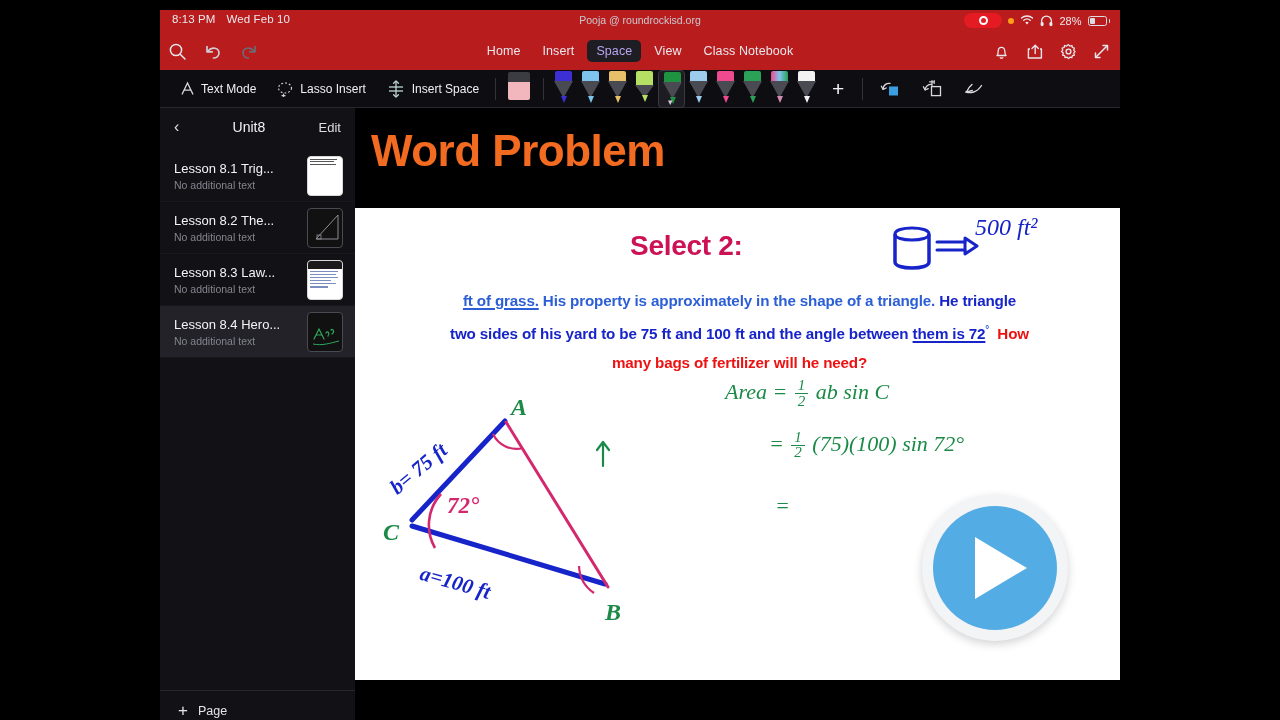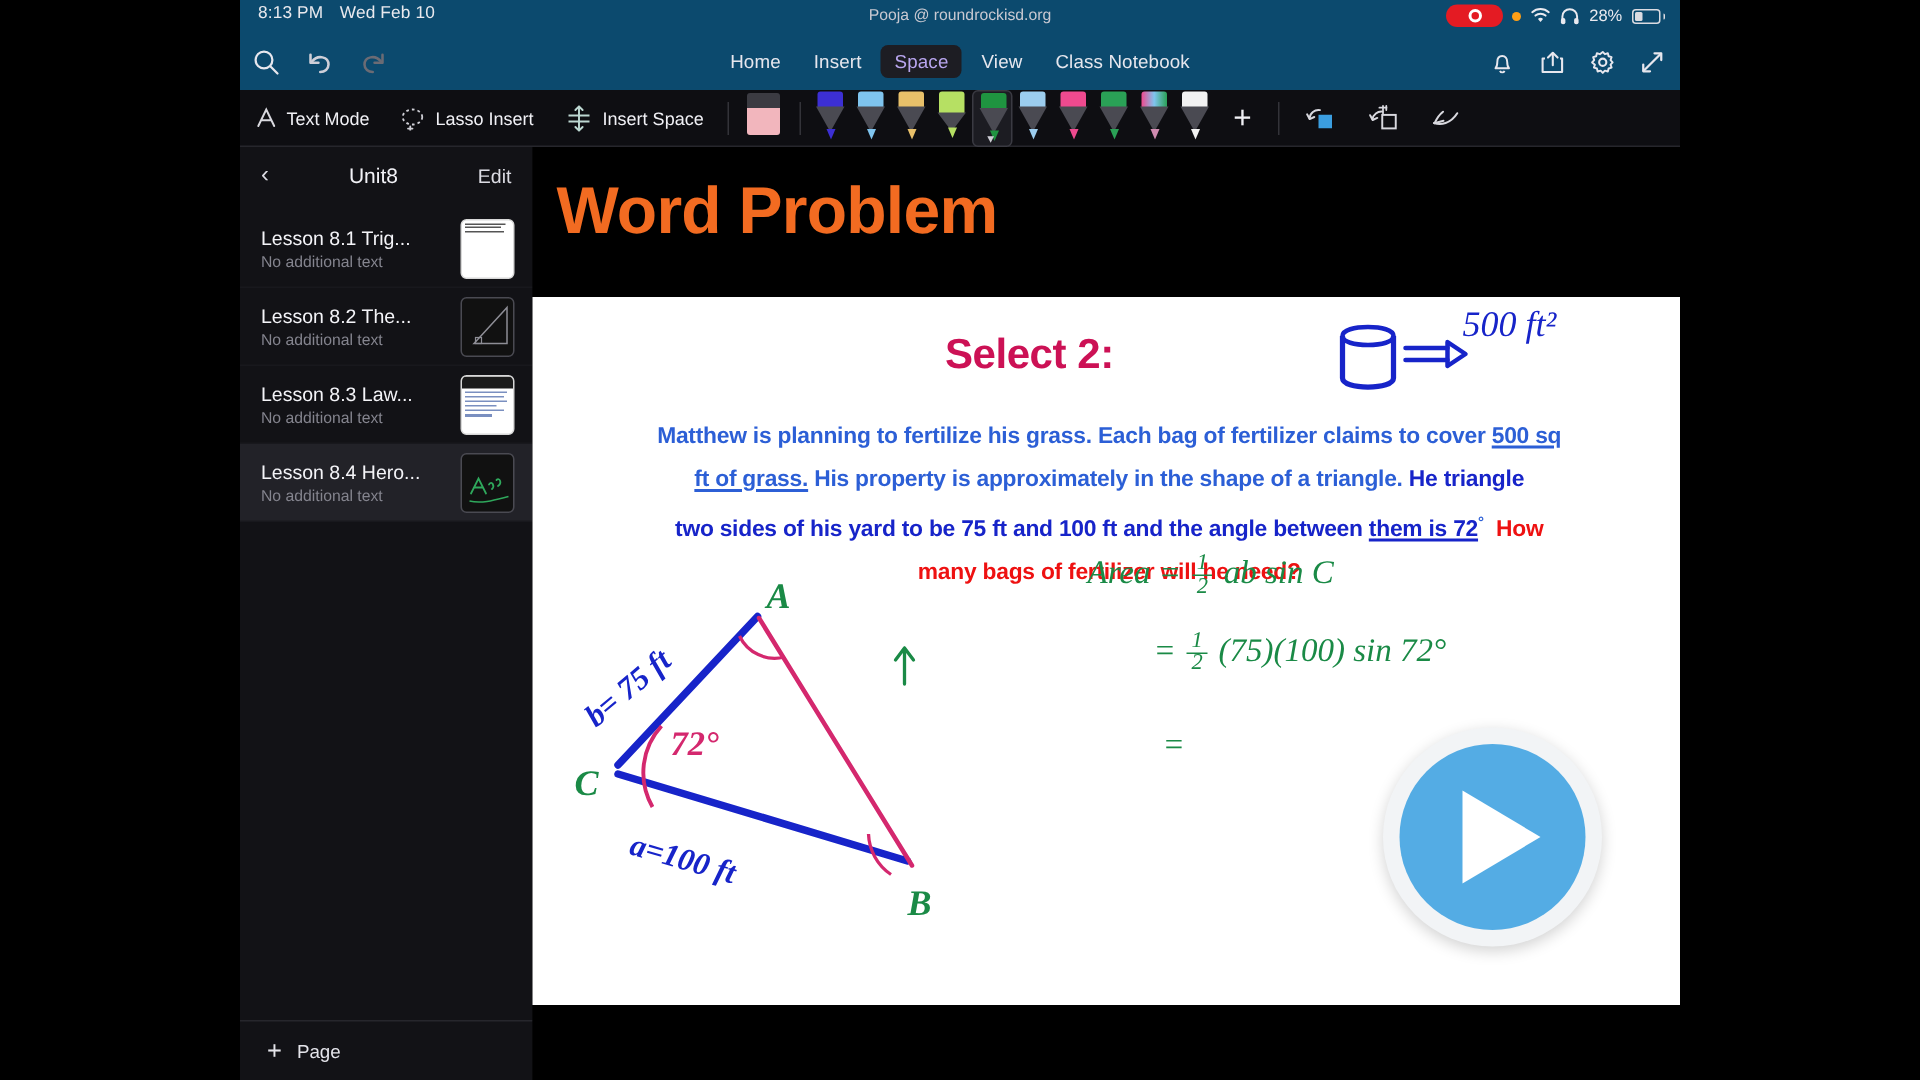--- a/index.html
+++ b/index.html
@@ -9,21 +9,21 @@
     font-family: "Liberation Sans", sans-serif;
     overflow: hidden;
   }
   .screen { position: relative; width: 1280px; height: 720px; background:#000; }
 
   
   .bar-left  { position:absolute; left:0; top:0; width:160px; height:720px; background:#000; z-index:50; }
   .bar-right { position:absolute; right:0; top:0; width:160px; height:720px; background:#000; z-index:50; }
 
   
-  .ipad { position:absolute; left:160px; top:0; width:960px; height:582px; background:#0c4a6e; }
+  .ipad { position:absolute; left:160px; top:10px; width:960px; height:582px; background:#b91c1c; }
 
   
   .statusbar {
     position:absolute; left:0; top:0; width:960px; height:22px;
     display:flex; align-items:center; color:#e9e9ee; font-size:11.5px;
   }
   .status-left { position:absolute; left:12px; top:3px; display:flex; gap:11px; align-items:center; font-weight:400; letter-spacing:.1px;}
   .status-center { position:absolute; left:0; right:0; top:4px; text-align:center; font-size:10.5px; color:#c9c9d2; }
   .status-right { position:absolute; right:10px; top:3px; display:flex; gap:6px; align-items:center; }
   .rec-pill {
@@ -49,21 +49,21 @@
     font-size:12.5px; color:#e7e7ee; padding:4px 9px; border-radius:5px; letter-spacing:.1px;
   }
   .tab.active { color:#b9a6ef; background:#1d1d23; }
   .hdr-right { position:absolute; right:10px; display:flex; gap:16px; align-items:center; }
   .ic { display:inline-flex; align-items:center; justify-content:center; }
 
   
   .ribbon {
     position:absolute; left:0; top:60px; width:960px; height:38px;
     background:#0e0e12; border-bottom:1px solid #26262c;
-    display:flex; align-items:center; padding-left:0; gap:0;
+    display:flex; align-items:center; padding-left:10px; gap:0;
   }
   .rb-item { display:flex; align-items:center; gap:6px; padding:0 10px; color:#f0f0f5; font-size:12px; white-space:nowrap; }
   .rb-sep { width:1px; height:22px; background:#333339; margin:0 6px; }
   .pens { display:flex; align-items:flex-start; height:38px; }
   .pen { position:relative; width:27px; height:38px; }
   .pen.sel { background:#1c1c22; border:1px solid #3a3a42; border-radius:4px; }
   .pen .cap { position:absolute; left:5px; top:1px; width:17px; height:11px; border-radius:2px 2px 0 0; }
   .pen .body {
     position:absolute; left:4px; top:11px; width:19px; height:0; border-left:9.5px solid transparent;
     border-right:9.5px solid transparent; border-top:16px solid #4a4a52;
@@ -481,21 +481,20 @@
               <path d="M10 14c0-4 8-6 17-6s17 2 17 6-8 6-17 6-17-2-17-6z" stroke="#1724c9" stroke-width="3" fill="none"></path>
               <path d="M10 14v28c0 4 8 6 17 6s17-2 17-6V14" stroke="#1724c9" stroke-width="3.5" fill="none"></path>
               <path d="M52 22h28" stroke="#1724c9" stroke-width="3" stroke-linecap="round"></path>
               <path d="M52 30h28" stroke="#1724c9" stroke-width="3" stroke-linecap="round"></path>
               <path d="M80 18l12 8-12 8z" fill="none" stroke="#1724c9" stroke-width="3" stroke-linejoin="round"></path>
             </svg>
           </div>
           <div class="sqft">500 ft²</div>
 
           <div class="ptext">
-            <span class="l">Matthew is planning to fertilize his grass. Each bag of fertilizer claims to cover <span class="u">500 sq</span></span>
             <span class="l"><span class="u">ft of grass.</span> His property is approximately in the shape of a triangle. <span class="navy">He triangle</span></span>
             <span class="l"><span class="navy">two sides of his yard to be 75 ft and 100 ft and the angle between <span class="u">them is 72</span></span><span class="deg">°</span> &nbsp;<span class="red">How</span></span>
             <span class="l"><span class="red">many bags of fertilizer will he need?</span></span>
           </div>
 
           <div class="tri">
             <svg width="300" height="260" viewBox="0 0 300 260">
 
               <path d="M140 33 L47 132" stroke="#1724c9" stroke-width="5" fill="none" stroke-linecap="round"></path>
               <path d="M47 138 L240 196" stroke="#1724c9" stroke-width="5" fill="none" stroke-linecap="round"></path>

